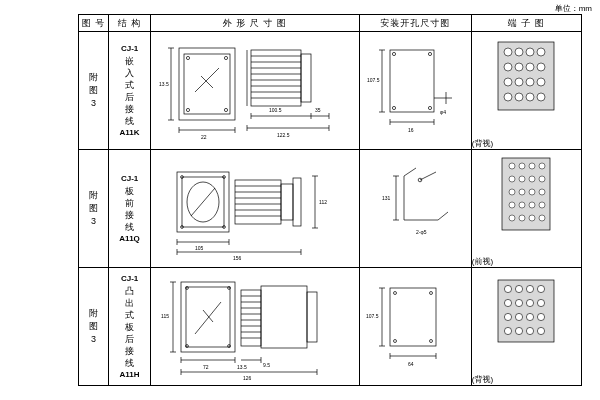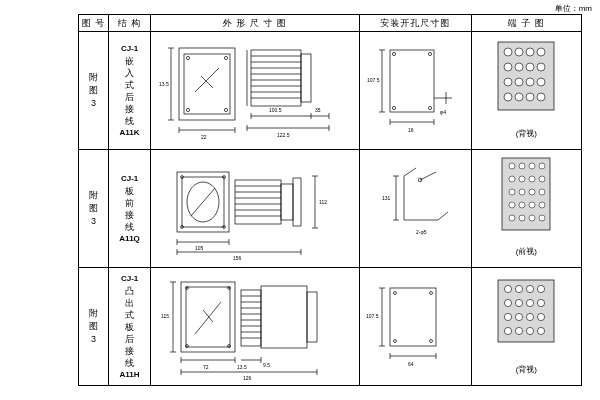--- a/index.html
+++ b/index.html
@@ -20,21 +20,21 @@
   .rowbody td{height:116px;position:relative;}
 
   .numcell{font-size:9px;line-height:13px;}
   .structcell{font-size:9px;line-height:12px;}
   .structcell .mono{font-size:8px;font-weight:bold;}
   .vtext{display:block;}
 
   .cellwrap{position:relative;width:100%;height:100%;}
   svg{display:block;}
 
-  .viewlabel{position:absolute;bottom:10px;left:0;right:0;text-align:center;font-size:8px;}
+  .viewlabel{position:absolute;bottom:0;left:0;right:0;text-align:left;font-size:8px;}
 </style>
 </head>
 <body>
 
 <div id="page">
 
   <div class="unit-note">单位：mm</div>
 
   <table class="main">
     <colgroup>

